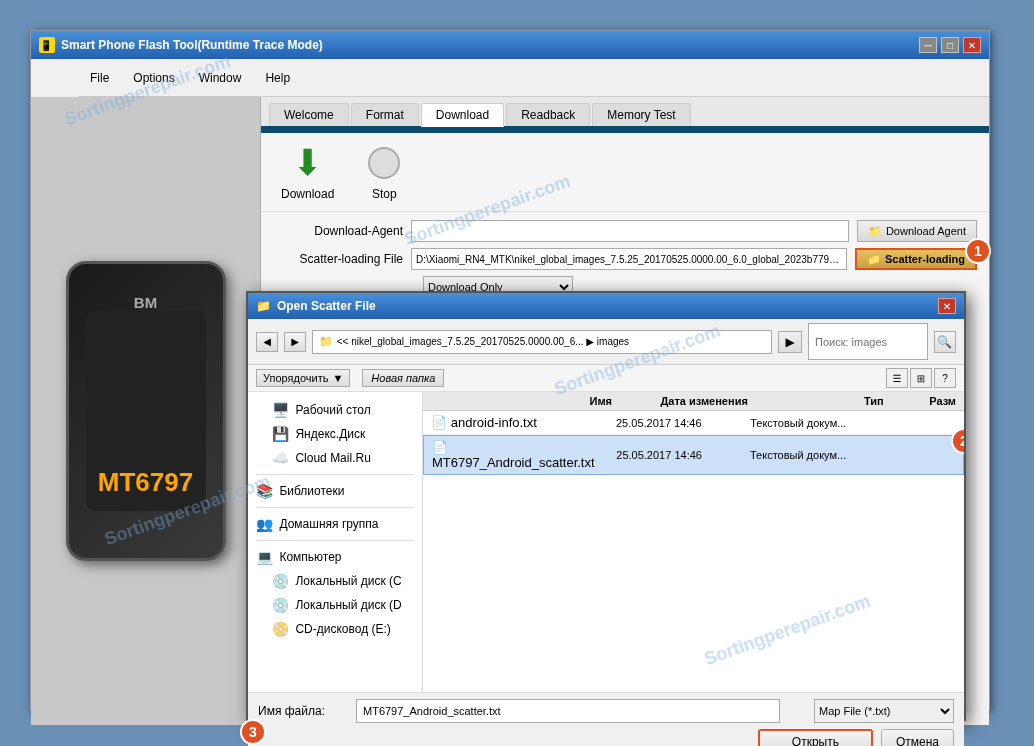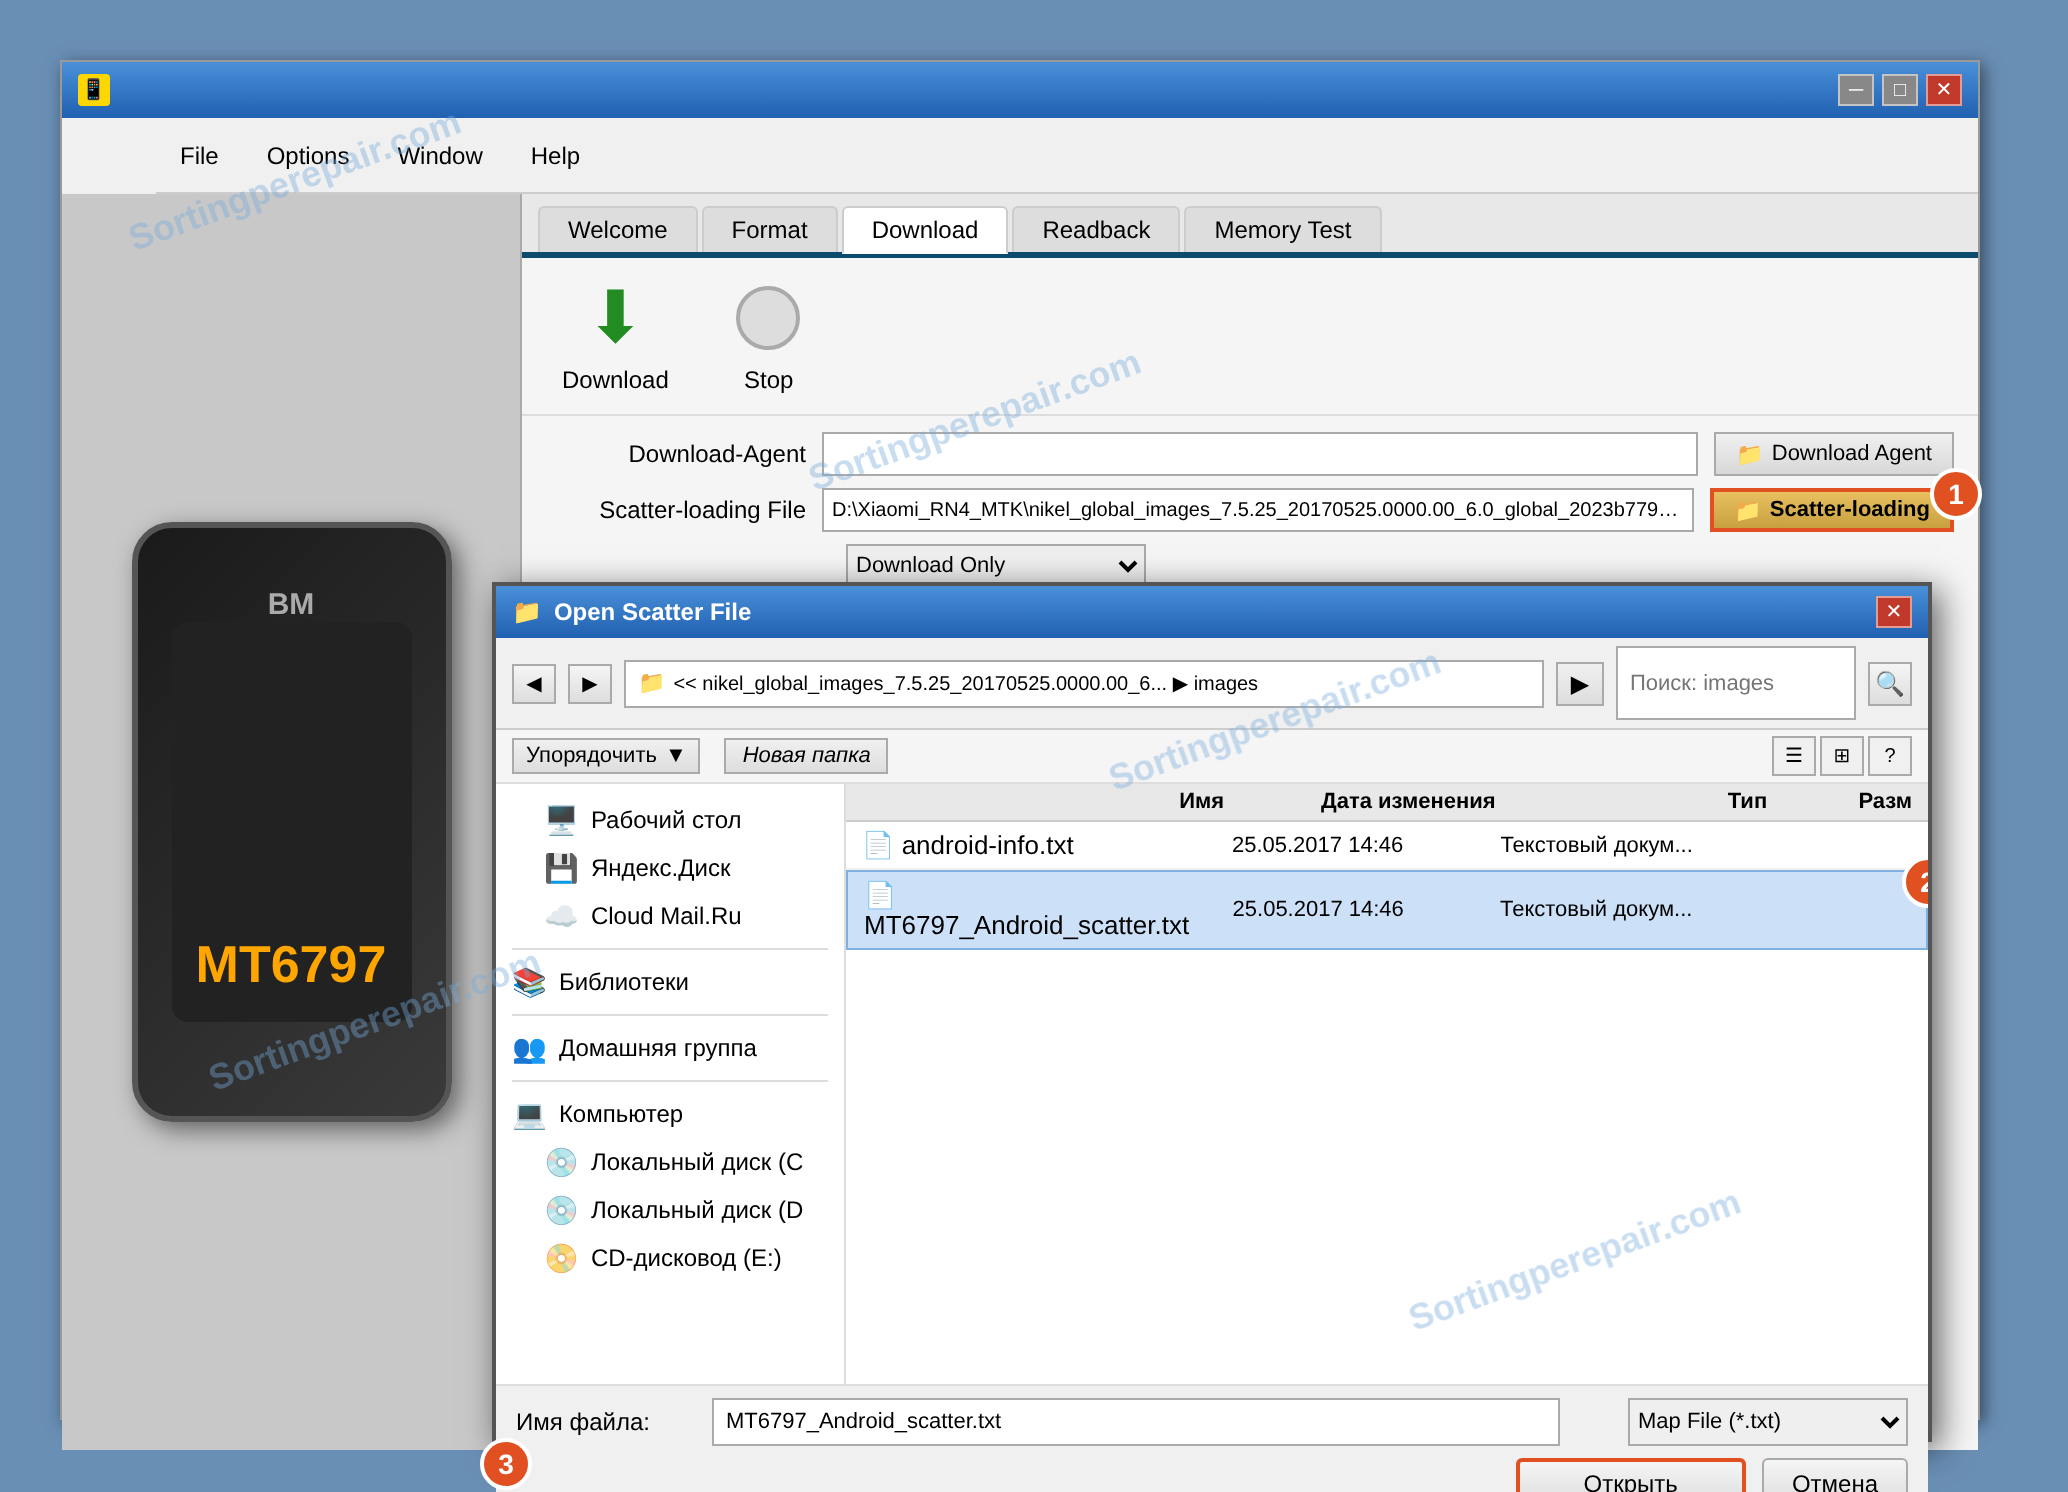--- a/index.html
+++ b/index.html
@@ -160,21 +160,21 @@
       display: flex;
       flex-direction: column;
       background: #f5f5f5;
     }
 
     
     .tabs-bar {
       display: flex;
       padding: 6px 8px 0 8px;
       background: #e8e8e8;
-      border-bottom: 3px solid #0c4a6e;
+      border-bottom: 7px solid #0c4a6e;
     }
 
     .tab {
       padding: 4px 14px;
       border: 1px solid #ccc;
       background: #ddd;
       cursor: pointer;
       font-size: 12px;
       margin-right: 2px;
       border-bottom: none;
@@ -597,20 +597,21 @@
 <div class="watermark-text" style="top:200px; left:400px; font-size:18px;">Sortingperepair.com</div>
 <div class="watermark-text" style="top:350px; left:550px; font-size:18px;">Sortingperepair.com</div>
 <div class="watermark-text" style="top:500px; left:100px; font-size:18px;">Sortingperepair.com</div>
 <div class="watermark-text" style="top:620px; left:700px; font-size:18px;">Sortingperepair.com</div>
 
 <div class="app-window">
 
   <div class="title-bar">
     <div class="title-bar-left">
       <div class="title-bar-icon">📱</div>
+      <span class="title-bar-title">Smart Phone Flash Tool(Runtime Trace Mode)</span>
     </div>
     <div class="title-bar-controls">
       <div class="tb-btn min">─</div>
       <div class="tb-btn max">□</div>
       <div class="tb-btn close">✕</div>
     </div>
   </div>
 
   <div class="menu-bar">
     <span class="menu-item">File</span>

